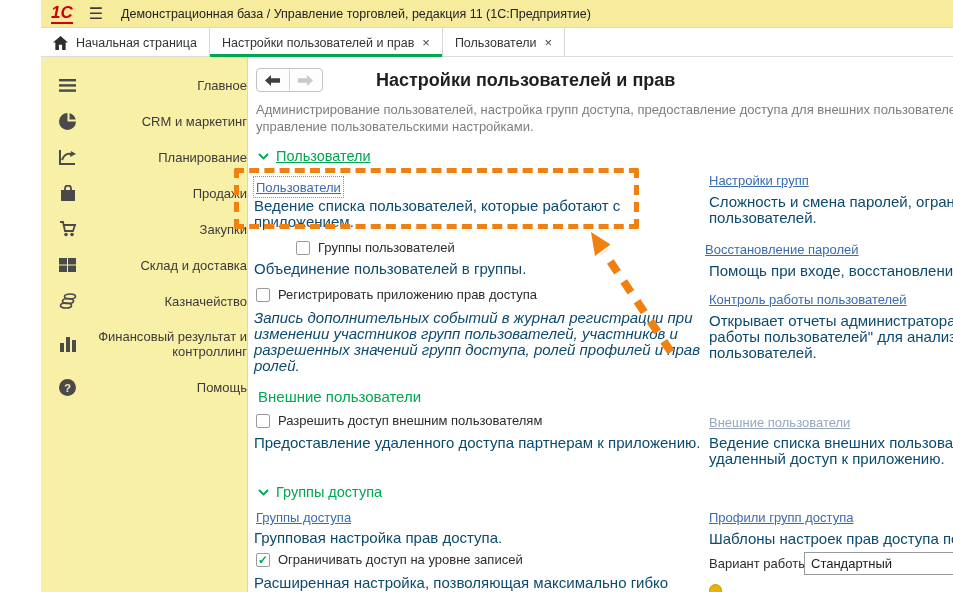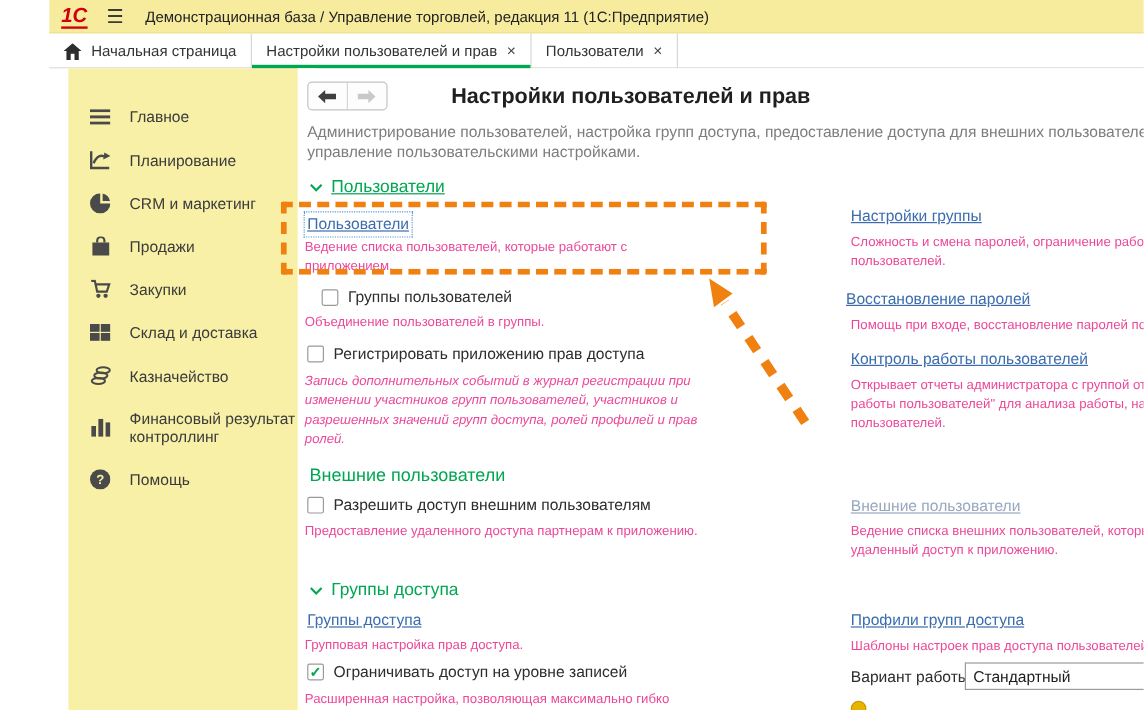--- a/index.html
+++ b/index.html
@@ -17,22 +17,22 @@
   
   .tabbar{position:absolute;left:0;top:28px;width:953px;height:29px;background:#fff;
           border-bottom:1px solid #dcdcdc;display:flex;}
   .tab{position:relative;display:flex;align-items:center;height:29px;padding:0 12px;
        border-right:1px solid #d8d8d8;font-size:12.5px;color:#333;cursor:default;}
   .tab .close{margin-left:8px;color:#444;font-size:13px;}
   .tab.active::after{content:"";position:absolute;left:0;right:0;bottom:0;height:3px;background:#00a651;}
   .home-icon{width:15px;height:14px;margin-right:8px;}
 
   
-  .sidebar{position:absolute;left:16px;top:57px;width:207px;height:535px;background:#f8f0a7;
-           border-right:1px solid #e3d98f;padding-top:22px;}
+  .sidebar{position:absolute;left:0;top:57px;width:207px;height:535px;background:#f8f0a7;
+           border-right:1px solid #e3d98f;padding-top:10px;text-align:right;}
   .sb-item{display:flex;align-items:center;gap:15px;padding-left:17px;height:36px;color:#3b3b3b;
            font-size:13px;line-height:15px;}
   .sb-item.double{height:50px;}
   .sb-item .ic{width:19px;height:19px;flex:0 0 19px;display:flex;align-items:center;justify-content:center;color:#4a4a4a;}
   .sb-item .lbl{width:158px;}
 
   
   .main{position:absolute;left:207px;top:57px;width:746px;height:535px;background:#fff;overflow:hidden;}
   .navgroup{position:absolute;left:8px;top:11px;width:67px;height:24px;border:1px solid #c3c3c3;
             border-radius:4px;display:flex;overflow:hidden;background:#fdfdfd;}
@@ -40,21 +40,21 @@
   .navbtn.back{border-right:1px solid #d6d6d6;}
   .page-title{position:absolute;left:128px;top:13px;font-size:18px;font-weight:600;color:#1f1f1f;}
   .pagedesc{position:absolute;left:8px;top:44px;font-size:13px;color:#7d7d7d;line-height:17px;white-space:pre-line;}
 
   .sec-head{position:absolute;font-size:14.5px;color:#00a651;display:flex;align-items:center;gap:7px;}
   .sec-head .txt{color:#00a651;}
   .sec-head.underlined .txt{text-decoration:underline;}
   .link{font-size:13px;color:#3a6cae;text-decoration:underline;cursor:pointer;}
   .link.disabled{color:#97a7bf;}
   .focusbox{border:1px dotted #5b9bd5;padding:1px 2px;display:inline-block;}
-  .gtext{font-size:11px;color:#ec4899;line-height:16px;white-space:pre-line;}
+  .gtext{font-size:15px;color:#0c4a6e;line-height:16px;white-space:pre-line;}
   .nowrapline{white-space:pre;}
   .cbrow{position:absolute;display:flex;align-items:center;gap:8px;font-size:13px;color:#2c2c2c;}
   .cbox{width:14px;height:14px;border:1px solid #9a9a9a;border-radius:2px;background:#fff;
         display:flex;align-items:center;justify-content:center;font-size:12px;line-height:1;color:#00a651;font-weight:bold;}
   .combo-label{font-size:13px;color:#2c2c2c;}
   .combo{position:absolute;height:23px;border:1px solid #9a9a9a;background:#fff;display:flex;
          align-items:center;padding-left:6px;font-size:13px;color:#1d1d1d;}
   .warn-ic{position:absolute;width:13px;height:13px;border-radius:50%;background:#e9b400;border:1px solid #c79a00;}
 
   
@@ -98,38 +98,38 @@
               <rect y="0" width="17" height="2.4"></rect>
               <rect y="5.2" width="17" height="2.4"></rect>
               <rect y="10.4" width="17" height="2.4"></rect>
             </g>
           </svg>
       </span>
         <span class="lbl">Главное</span>
     </div>
     <div class="sb-item">
       <span class="ic">
+        <svg width="17" height="17" viewBox="0 0 17 17">
+            <path d="M8.5 8.5 L8.5 0 A8.5 8.5 0 1 0 17 8.5 Z" fill="#4a4a4a"></path>
+            <path d="M10.5 6.5 L10.5 0.3 A8.5 8.5 0 0 1 16.7 6.5 Z" fill="#4a4a4a"></path>
+          </svg>
+      </span>
+        <span class="lbl">CRM и маркетинг</span>
+    </div>
+    <div class="sb-item">
+      <span class="ic">
         <svg width="19" height="17" viewBox="0 0 19 17">
             <g stroke="#4a4a4a" stroke-width="2" fill="none">
               <path d="M2 1 V15 H17"></path>
               <path d="M4 11 C7 4 11 4 14 6"></path>
             </g>
             <path d="M13 2 L18 5 L12 8 Z" fill="#4a4a4a"></path>
           </svg>
       </span>
         <span class="lbl">Планирование</span>
-    </div>
-    <div class="sb-item">
-      <span class="ic">
-        <svg width="17" height="17" viewBox="0 0 17 17">
-            <path d="M8.5 8.5 L8.5 0 A8.5 8.5 0 1 0 17 8.5 Z" fill="#4a4a4a"></path>
-            <path d="M10.5 6.5 L10.5 0.3 A8.5 8.5 0 0 1 16.7 6.5 Z" fill="#4a4a4a"></path>
-          </svg>
-      </span>
-        <span class="lbl">CRM и маркетинг</span>
     </div>
     <div class="sb-item">
       <span class="ic">
         <svg width="16" height="17" viewBox="0 0 16 17">
             <path d="M1 5 H15 V16 H1 Z" fill="#4a4a4a"></path>
             <path d="M5 5 V3.5 A3 3 0 0 1 11 3.5 V5" stroke="#4a4a4a" stroke-width="1.8" fill="none"></path>
           </svg>
       </span>
         <span class="lbl">Продажи</span>
     </div>
@@ -217,21 +217,21 @@
         </svg>
       <span class="txt">Пользователи</span>
     </div>
 
     <div style="position:absolute;left:5px;top:119px;">
       <span class="focusbox"><span class="link">Пользователи</span></span>
     </div>
     <div class="gtext" style="position:absolute;left:6px;top:141px;">Ведение списка пользователей, которые работают с
 приложением.</div>
 
-    <div class="cbrow" style="left:20px;top:183px;">
+    <div class="cbrow" style="left:0;top:183px;padding-left:48px;">
       <span class="cbox"></span>
       <span>Группы пользователей</span>
     </div>
     <div class="gtext" style="position:absolute;left:6px;top:204px;">Объединение пользователей в группы.</div>
 
     <div class="cbrow" style="left:8px;top:230px;">
       <span class="cbox"></span>
       <span>Регистрировать приложению прав доступа</span>
     </div>
     <div class="gtext" style="position:absolute;left:6px;top:253px;font-style:italic;">Запись дополнительных событий в журнал регистрации при
@@ -258,21 +258,21 @@
       <span class="link">Группы доступа</span>
     </div>
     <div class="gtext" style="position:absolute;left:6px;top:473px;">Групповая настройка прав доступа.</div>
     <div class="cbrow" style="left:8px;top:495px;">
       <span class="cbox">✓</span>
       <span>Ограничивать доступ на уровне записей</span>
     </div>
     <div class="gtext" style="position:absolute;left:6px;top:518px;">Расширенная настройка, позволяющая максимально гибко</div>
 
     <div style="position:absolute;left:461px;top:114px;">
-      <span class="link">Настройки группы</span>
+      <span class="link">Настройки групп</span>
     </div>
     <div class="gtext nowrapline" style="position:absolute;left:461px;top:137px;">Сложность и смена паролей, ограничение работы
 пользователей.</div>
 
     <div style="position:absolute;left:457px;top:183px;">
       <span class="link">Восстановление паролей</span>
     </div>
     <div class="gtext nowrapline" style="position:absolute;left:461px;top:206px;">Помощь при входе, восстановление паролей пользователей.</div>
 
     <div style="position:absolute;left:461px;top:233px;">

